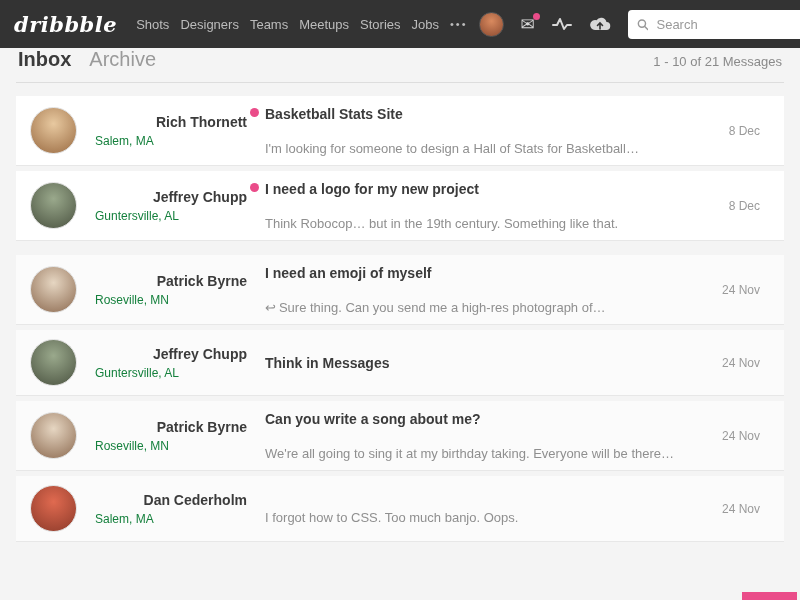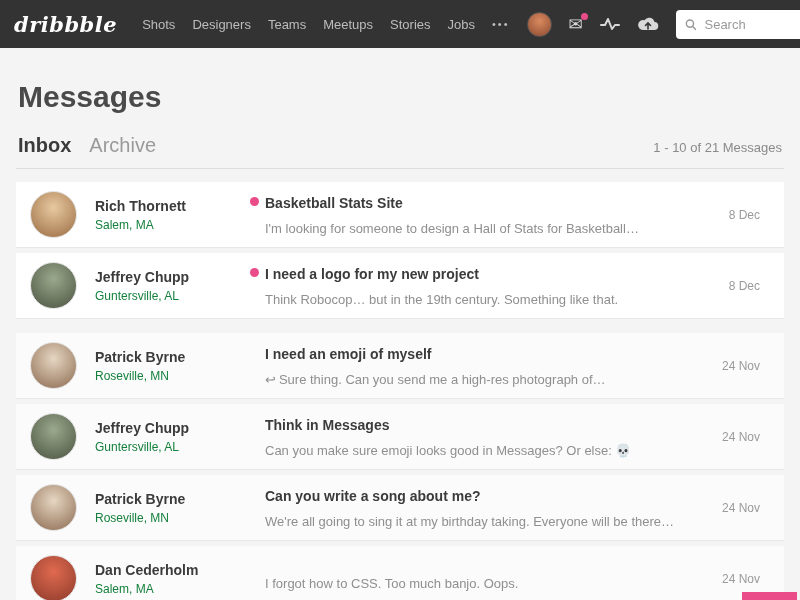--- a/index.html
+++ b/index.html
@@ -8,21 +8,21 @@
     width:800px; height:600px; overflow:hidden;
     background:#f4f4f4;
     font-family:"Liberation Sans", sans-serif;
     position:relative;
   }
 
   
   .topnav {
     height:48px; background:#333333;
     display:flex; align-items:center;
-    padding:0 14px; gap:17px;
+    padding:0 14px; gap:11px;
   }
   .logo {
     color:#ffffff; font-family:"DejaVu Serif", serif;
     font-style:italic; font-weight:bold; font-size:21px;
     letter-spacing:.5px; margin-right:8px; cursor:pointer;
   }
   .nav-link { color:#bcbcbc; font-size:13px; cursor:pointer; white-space:nowrap; }
   .nav-more { color:#bcbcbc; font-size:11px; letter-spacing:2px; cursor:pointer; }
   .nav-right { margin-left:auto; display:flex; align-items:center; gap:17px; }
   .nav-avatar {
@@ -76,32 +76,32 @@
     cursor:pointer;
   }
   .row.unread { background:#ffffff; }
   .row.group-end { margin-bottom:14px; }
   .avatar {
     width:47px; height:47px; border-radius:50%;
     flex:none; margin-right:18px;
     border:1px solid #e0e0e0;
   }
   .who { width:152px; flex:none; }
-  .name { font-size:14px; font-weight:bold; color:#3b3b3b; margin-bottom:4px; }
+  .name { font-size:14px; font-weight:bold; color:#3b3b3b; margin-bottom:4px;text-align:right; }
   .loc  { font-size:12px; color:#15803d; }
   .content { flex:1; min-width:0; padding-left:18px; }
   .subject-line { position:relative; }
   .dot {
     display:none; position:absolute; left:-15px; top:3px;
     width:9px; height:9px; border-radius:50%;
   }
   .row.unread .dot { display:block; }
   .subject { font-size:14px; font-weight:bold; color:#3b3b3b; }
   .preview {
-    font-size:13px; color:#8f8f8f; margin-top:9px;
+    font-size:13px; color:#8f8f8f; margin-top:18px;
     white-space:nowrap; overflow:hidden; text-overflow:ellipsis;
   }
   .reply-glyph { color:#8f8f8f; margin-right:3px; font-size:13px; }
   .date { flex:none; width:64px; text-align:right; color:#9a9a9a; font-size:12px; }
 
   .pink-strip {
     position:absolute; right:3px; bottom:0;
     width:55px; height:8px;
   }
 </style>
@@ -139,21 +139,20 @@
       <svg width="13" height="13" viewBox="0 0 13 13">
         <circle cx="5.5" cy="5.5" r="4" fill="none" stroke="#999" stroke-width="1.6"></circle>
         <line x1="8.6" y1="8.6" x2="12" y2="12" stroke="#999" stroke-width="1.6" stroke-linecap="round"></line>
       </svg>
       <input type="text" placeholder="Search" style="">
     </div>
   </div>
 </header>
 
 <main class="main">
-  <h1 class="page-title">Messages</h1>
 
   <div class="tabs-row">
     <span class="tab active">Inbox</span>
     <span class="tab inactive">Archive</span>
     <span class="count">1 - 10 of 21 Messages</span>
   </div>
 
   <div class="message-list" id="message-list">
       <div class="row unread">
     <div class="avatar" style="background: radial-gradient(circle at 50% 35%, rgb(232, 201, 160), rgb(154, 107, 66));"></div>
@@ -210,23 +209,20 @@
     <div class="avatar" style="background: radial-gradient(circle at 50% 35%, rgb(154, 169, 140), rgb(74, 82, 64));"></div>
     <div class="who">
       <div class="name">Jeffrey Chupp</div>
       <div class="loc">Guntersville, AL</div>
     </div>
     <div class="content">
       <div class="subject-line">
         
         <span class="subject">Think in Messages</span>
       </div>
-      <div class="preview">
-        <span>Can you make sure emoji looks good in Messages? Or else: 💀</span>
-      </div>
     </div>
     <div class="date">24 Nov</div>
   </div>
       <div class="row">
     <div class="avatar" style="background: radial-gradient(circle at 50% 35%, rgb(230, 214, 194), rgb(140, 106, 80));"></div>
     <div class="who">
       <div class="name">Patrick Byrne</div>
       <div class="loc">Roseville, MN</div>
     </div>
     <div class="content">

